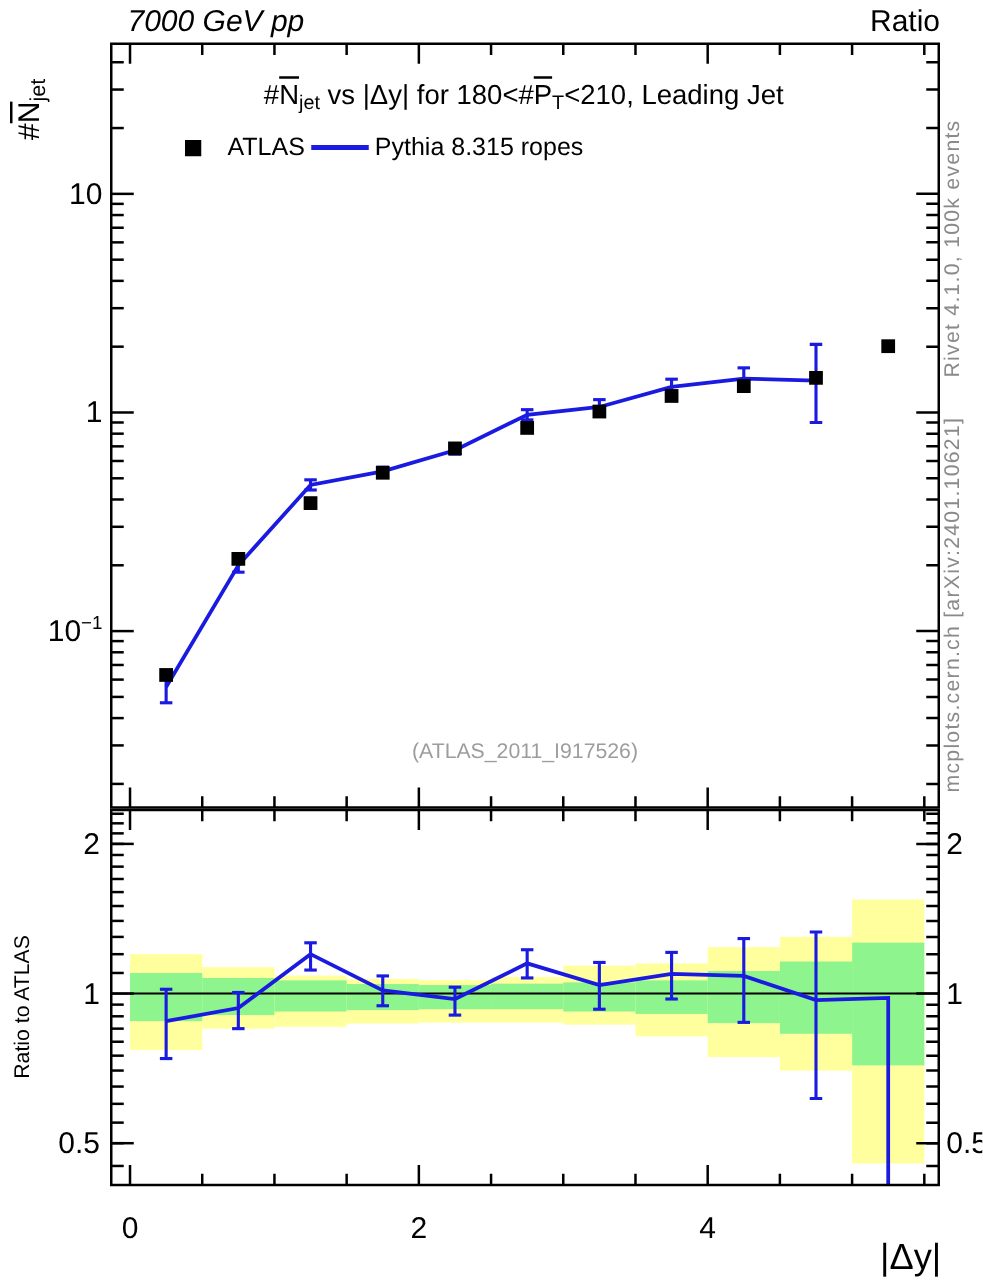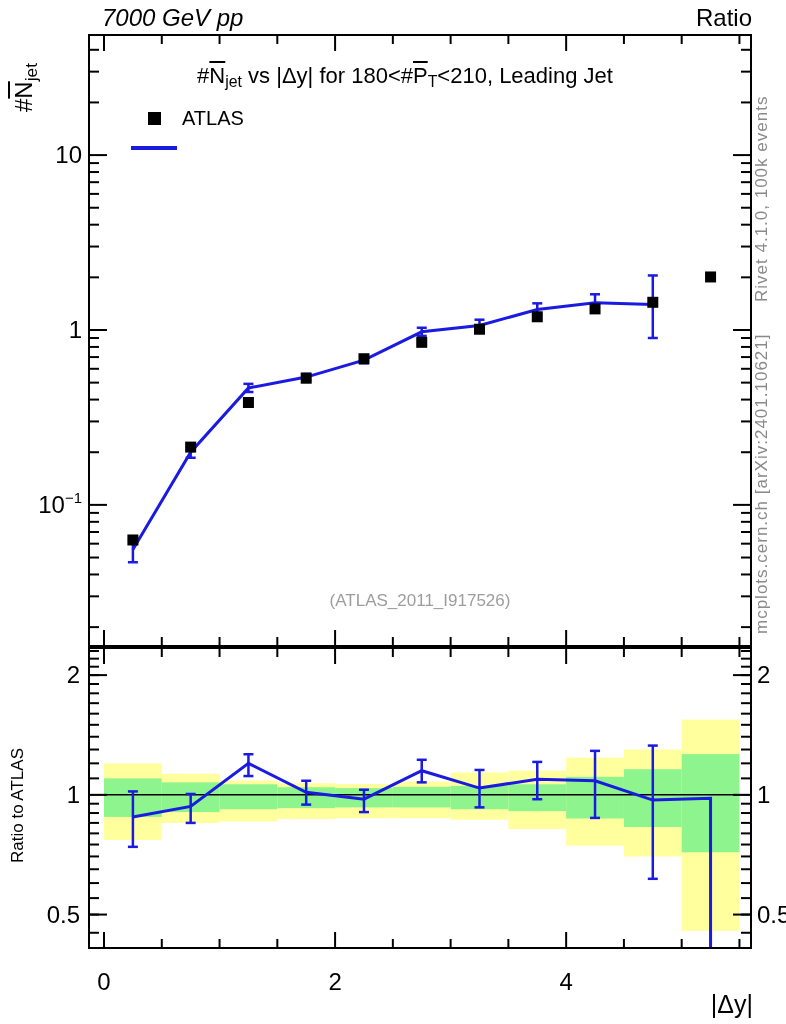--- a/index.html
+++ b/index.html
@@ -2,31 +2,31 @@
 <html><head>
 <meta charset="utf-8">
 <style>
   html,body{margin:0;padding:0;background:#fff;}
   .fig{position:relative;width:786px;height:1024px;background:#fff;
        font-family:"Liberation Sans", sans-serif;color:#000;overflow:hidden;}
   .fig svg{position:absolute;left:0;top:0;}
   .abs{position:absolute;white-space:nowrap;}
   .hdr{font-size:24px;top:4px;}
   .plot-title{font-size:22px;text-align:center;}
-  .legend{display:flex;flex-direction:column;}
+  .legend{display:flex;}
   .legend-row{display:flex;align-items:center;height:30px;}
   .legend-marker-cell{width:56px;display:flex;justify-content:center;align-items:center;}
   .legend-label{font-size:20px;}
   .mk-square{width:13px;height:13px;background:#000;display:inline-block;}
   .mk-line{width:46px;height:4px;display:inline-block;}
   .vtext{transform:rotate(-90deg);transform-origin:0 0;}
   .ylab{font-size:24px;}
   .ratiolab{font-size:17px;}
   .credit{font-size:17px;letter-spacing:1px;}
-  .xlab{font-size:25px;}
+  .xlab{font-size:29px;}
   .bar{text-decoration:overline;}
   .sub{font-size:0.72em;vertical-align:-0.28em;}
 </style>
 </head>
 <body>
 
 <div class="fig">
 
   <svg width="786" height="1024" viewBox="0 0 786 1024">
     <g id="g-bands">
@@ -312,33 +312,34 @@
       </g>
     <g id="g-frames">
         <rect x="89" y="35" width="662" height="611" fill="none" stroke="#000000" stroke-width="2"></rect>
         <rect x="89" y="648" width="662" height="300" fill="none" stroke="#000000" stroke-width="2"></rect>
       </g>
   </svg>
 
   <div class="abs hdr" style="left:102px;font-style:italic;">7000 GeV pp</div>
   <div class="abs hdr" style="right:34px;">Ratio</div>
 
-  <div class="abs plot-title" style="left:89px;width:632px;top:63px;"><span>#</span><span class="bar">N</span><span class="sub">jet</span><span> vs |Δy| for 180&lt;#</span><span class="bar">P</span><span class="sub">T</span><span>&lt;210, Leading Jet</span></div>
+  <div class="abs plot-title" style="left:103px;width:632px;top:63px;"><span>#</span><span class="bar">N</span><span class="sub">jet</span><span> vs |Δy| for 180&lt;#</span><span class="bar">P</span><span class="sub">T</span><span>&lt;210, Leading Jet</span></div>
 
   <div class="abs legend" style="left:126px;top:103px;">
     <div class="legend-row">
       <span class="legend-marker-cell">
         <span class="mk-square" style="background: rgb(0, 0, 0);"></span>
       </span>
       <span class="legend-label">ATLAS</span>
     </div>
     <div class="legend-row">
       <span class="legend-marker-cell">
         <span class="mk-line" id="legend-line" style="background: rgb(26, 26, 224);"></span>
       </span>
+      <span class="legend-label">Pythia 8.315 ropes</span>
     </div>
   </div>
 
   <div class="abs vtext ylab" style="left:10px;top:112px;"><span>#</span><span class="bar">N</span><span class="sub">jet</span></div>
 
   <div class="abs vtext ratiolab" style="left:8px;top:863px;">Ratio to ATLAS</div>
 
   <div class="abs vtext credit" id="credit-rivet" style="left: 752px; top: 302px; color: rgb(138, 138, 138);">Rivet 4.1.0,  100k events</div>
   <div class="abs vtext credit" id="credit-mcplots" style="left: 752px; top: 634px; color: rgb(138, 138, 138);">mcplots.cern.ch [arXiv:2401.10621]</div>
 

